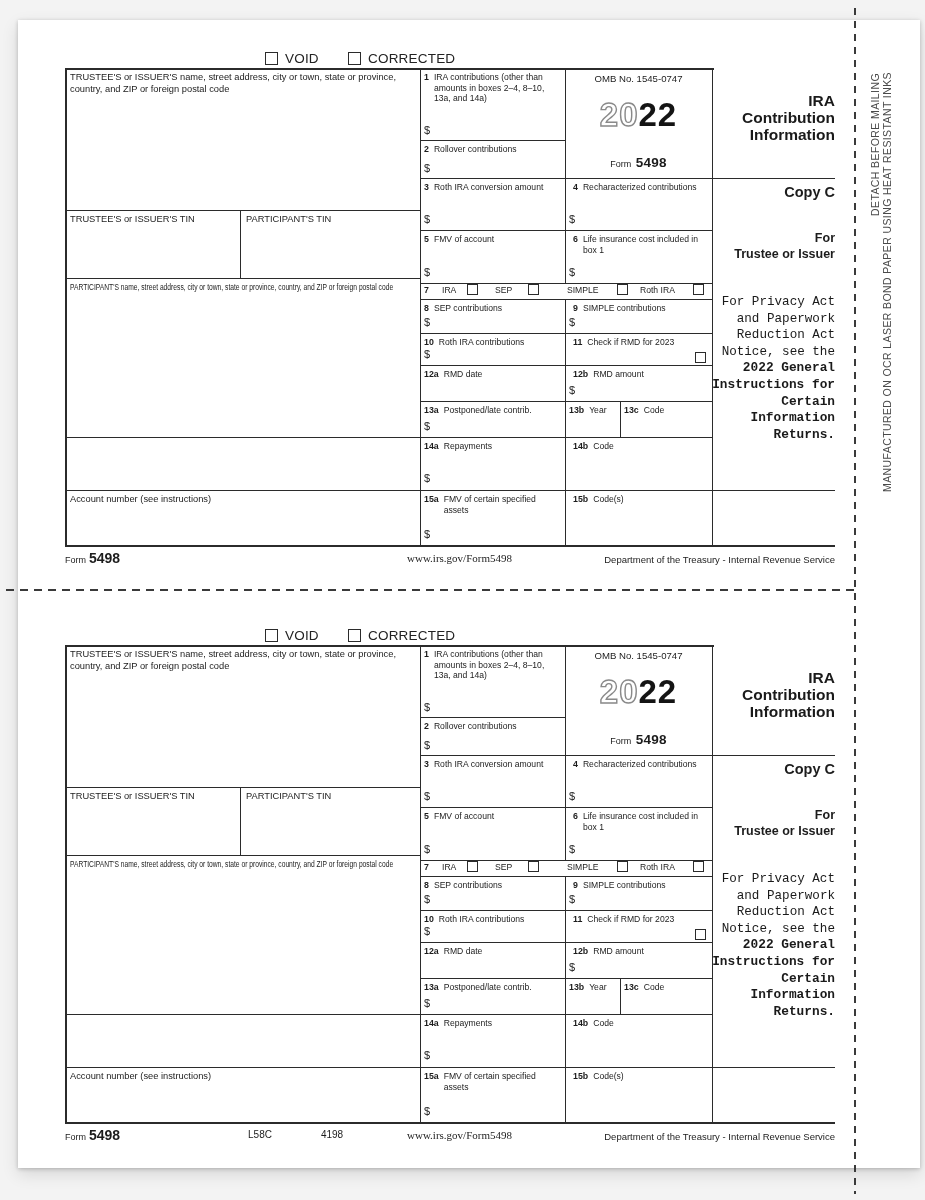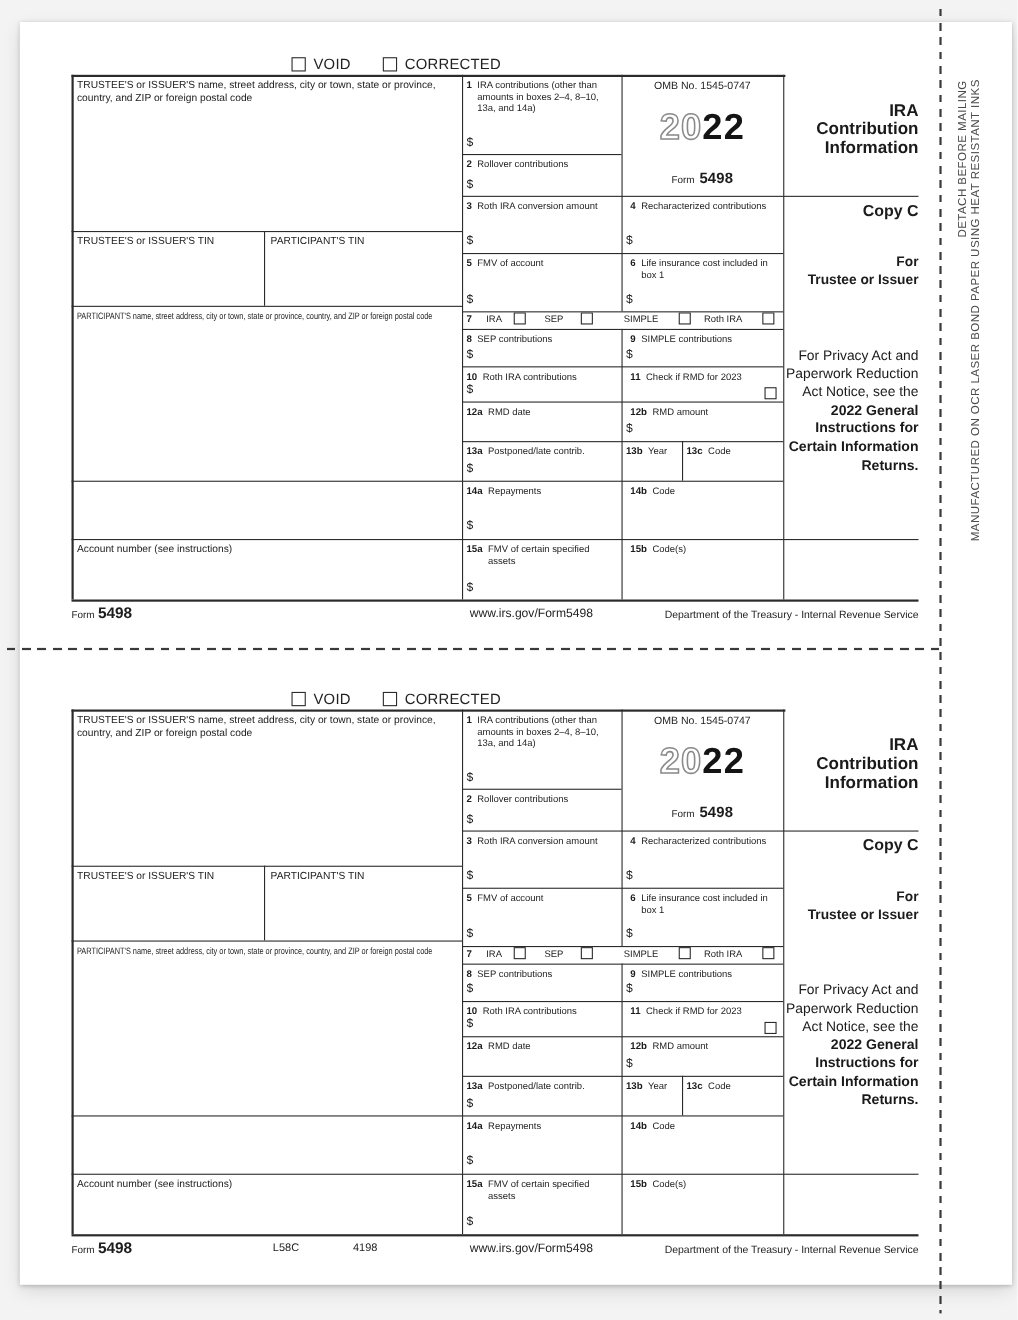--- a/index.html
+++ b/index.html
@@ -49,29 +49,29 @@
   .formid .w { font-size:9px; }
   .formid .n { font-size:13.5px; font-weight:bold; letter-spacing:.2px; }
 
   
   .r-title { position:absolute; left:657px; width:160px; text-align:right;
              font-size:15.5px; font-weight:bold; line-height:17.5px; color:#1a1a1a; }
   .r-copy { position:absolute; left:657px; top:132px; width:160px; text-align:right;
             font-size:14.5px; font-weight:bold; }
   .r-for { position:absolute; left:657px; width:160px; text-align:right;
            font-size:12.5px; font-weight:bold; line-height:16px; }
-  .r-privacy { position:absolute; left:689px; top:263px; width:128px; text-align:right;
-               font-size:12.6px; line-height:16.6px; color:#1a1a1a; }
+  .r-privacy { position:absolute; left:689px; top:242px; width:128px; text-align:right;
+               font-size:12.6px; line-height:16.6px; color:#1a1a1a;font-family:Liberation Mono, monospace; }
   .r-privacy b { font-size:12.8px; }
 
   
   .f-form { position:absolute; left:47px; top:497px; }
   .f-form .w { font-size:9px; }
   .f-form .n { font-size:14px; font-weight:bold; margin-left:3px; }
-  .f-url { position:absolute; left:389px; top:500px; width:132px; text-align:right; font-size:11px; }
+  .f-url { position:absolute; left:389px; top:500px; width:132px; text-align:left; font-size:11px;font-family:Liberation Serif, serif; }
   .f-dept { position:absolute; left:567px; top:502px; width:250px; text-align:right; font-size:9.5px; }
   .printer-code { position:absolute; top:500px; width:44px; text-align:center; font-size:10px; }
   .code-l { left:220px; } .code-r { left:292px; }
 
   
   .vdash { position:absolute; left:854px; top:8px; width:2px; height:1186px; z-index:3;
            background:repeating-linear-gradient(to bottom,#3a3a3a 0 7px,transparent 7px 13px); }
   .hdash { position:absolute; left:6px; top:589px; width:849px; height:2px; z-index:3;
            background:repeating-linear-gradient(to right,#3a3a3a 0 8px,transparent 8px 14px); }
   .side-line { position:absolute; transform-origin:0 0; transform:rotate(-90deg);

